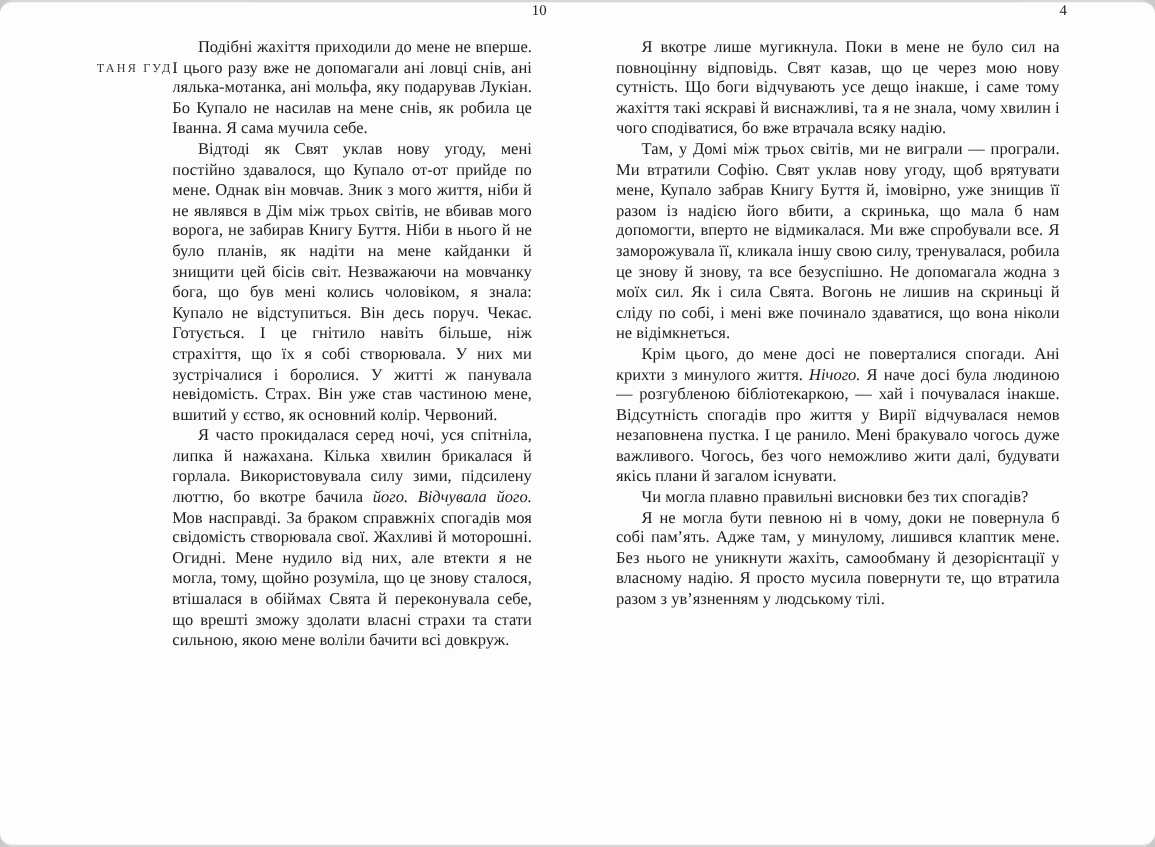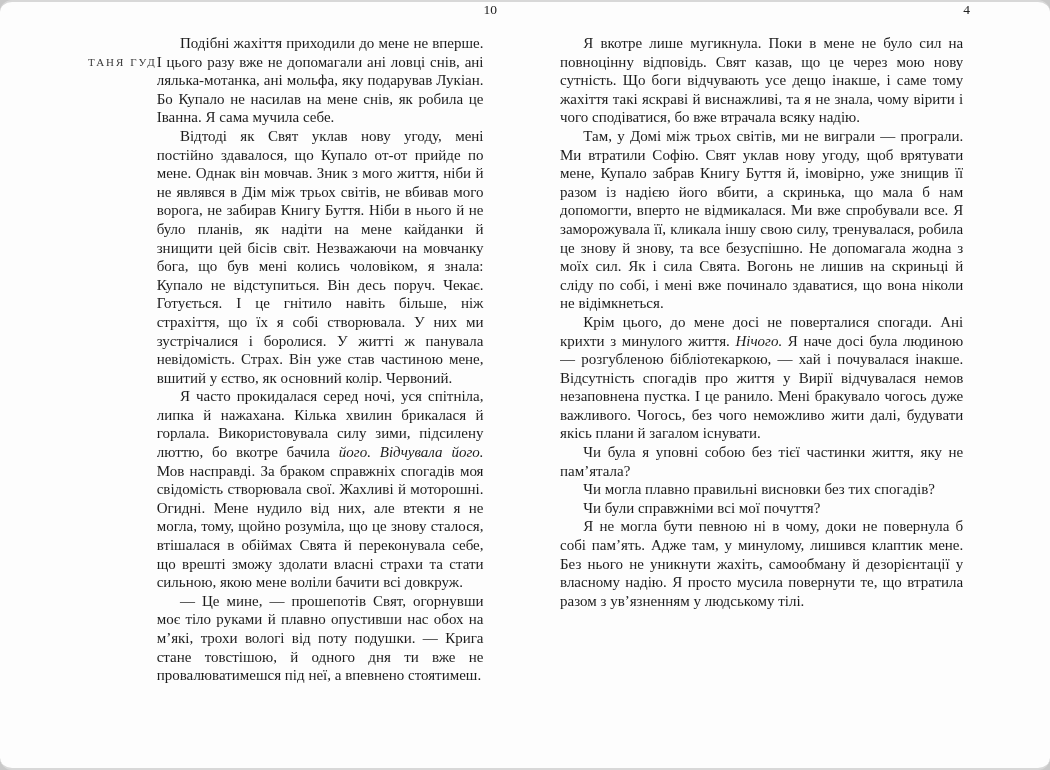--- a/index.html
+++ b/index.html
@@ -65,31 +65,28 @@
 <body>
 
 <div class="spread">
 
   <div class="page left">
     <div class="running-head">ТАНЯ ГУД</div>
     <div class="page-body" id="left-body">
         <p><span>Подібні жахіття приходили до мене не вперше. І цього разу вже не допомагали ані ловці снів, ані лялька-мотанка, ані мольфа, яку подарував Лукіан. Бо Купало не насилав на мене снів, як робила це Іванна. Я сама мучила себе.</span></p>
         <p><span>Відтоді як Свят уклав нову угоду, мені постійно здавалося, що Купало от-от прийде по мене. Однак він мовчав. Зник з мого життя, ніби й не являвся в Дім між трьох світів, не вбивав мого ворога, не забирав Книгу Буття. Ніби в нього й не було планів, як надіти на мене кайданки й знищити цей бісів світ. Незважаючи на мовчанку бога, що був мені колись чоловіком, я знала: Купало не відступиться. Він десь поруч. Чекає. Готується. І це гнітило навіть більше, ніж страхіття, що їх я собі створювала. У них ми зустрічалися і боролися. У житті ж панувала невідомість. Страх. Він уже став частиною мене, вшитий у єство, як основний колір. Червоний.</span></p>
         <p><span>Я часто прокидалася серед ночі, уся спітніла, липка й нажахана. Кілька хвилин брикалася й горлала. Використовувала силу зими, підсилену люттю, бо вкотре бачила </span><span class="it">його. Відчувала його.</span><span> Мов насправді. За браком справжніх спогадів моя свідомість створювала свої. Жахливі й моторошні. Огидні. Мене нудило від них, але втекти я не могла, тому, щойно розуміла, що це знову сталося, втішалася в обіймах Свята й переконувала себе, що врешті зможу здолати власні страхи та стати сильною, якою мене воліли бачити всі довкруж.</span></p>
-        <p><span>— Це мине, — прошепотів Свят, огорнувши моє тіло руками й плавно опустивши нас обох на м’які, трохи вологі від поту подушки. — Крига стане товстішою, й одного дня ти вже не провалюватимешся під неї, а впевнено стоятимеш.</span></p>
       </div>
     <div class="page-number">10</div>
   </div>
 
   <div class="page right">
     <div class="page-body" id="right-body">
-        <p><span>Я вкотре лише мугикнула. Поки в мене не було сил на повноцінну відповідь. Свят казав, що це через мою нову сутність. Що боги відчувають усе дещо інакше, і саме тому жахіття такі яскраві й виснажливі, та я не знала, чому вірити і чого сподіватися, бо вже втрачала всяку надію.</span></p>
+        <p><span>Я вкотре лише мугикнула. Поки в мене не було сил на повноцінну відповідь. Свят казав, що це через мою нову сутність. Що боги відчувають усе дещо інакше, і саме тому жахіття такі яскраві й виснажливі, та я не знала, чому хвилин і чого сподіватися, бо вже втрачала всяку надію.</span></p>
         <p><span>Там, у Домі між трьох світів, ми не виграли — програли. Ми втратили Софію. Свят уклав нову угоду, щоб врятувати мене, Купало забрав Книгу Буття й, імовірно, уже знищив її разом із надією його вбити, а скринька, що мала б нам допомогти, вперто не відмикалася. Ми вже спробували все. Я заморожувала її, кликала іншу свою силу, тренувалася, робила це знову й знову, та все безуспішно. Не допомагала жодна з моїх сил. Як і сила Свята. Вогонь не лишив на скриньці й сліду по собі, і мені вже починало здаватися, що вона ніколи не відімкнеться.</span></p>
         <p><span>Крім цього, до мене досі не поверталися спогади. Ані крихти з минулого життя. </span><span class="it">Нічого.</span><span> Я наче досі була людиною — розгубленою бібліотекаркою, — хай і почувалася інакше. Відсутність спогадів про життя у Вирії відчувалася немов незаповнена пустка. І це ранило. Мені бракувало чогось дуже важливого. Чогось, без чого неможливо жити далі, будувати якісь плани й загалом існувати.</span></p>
-        <p><span>Чи була я уповні собою без тієї частинки життя, яку не пам’ятала?</span></p>
         <p><span>Чи могла плавно правильні висновки без тих спогадів?</span></p>
-        <p><span>Чи були справжніми всі мої почуття?</span></p>
         <p><span>Я не могла бути певною ні в чому, доки не повернула б собі пам’ять. Адже там, у минулому, лишився клаптик мене. Без нього не уникнути жахіть, самообману й дезорієнтації у власному надію. Я просто мусила повернути те, що втратила разом з ув’язненням у людському тілі.</span></p>
       </div>
     <div class="page-number">4</div>
   </div>
 
 </div>
 
 </body></html>

